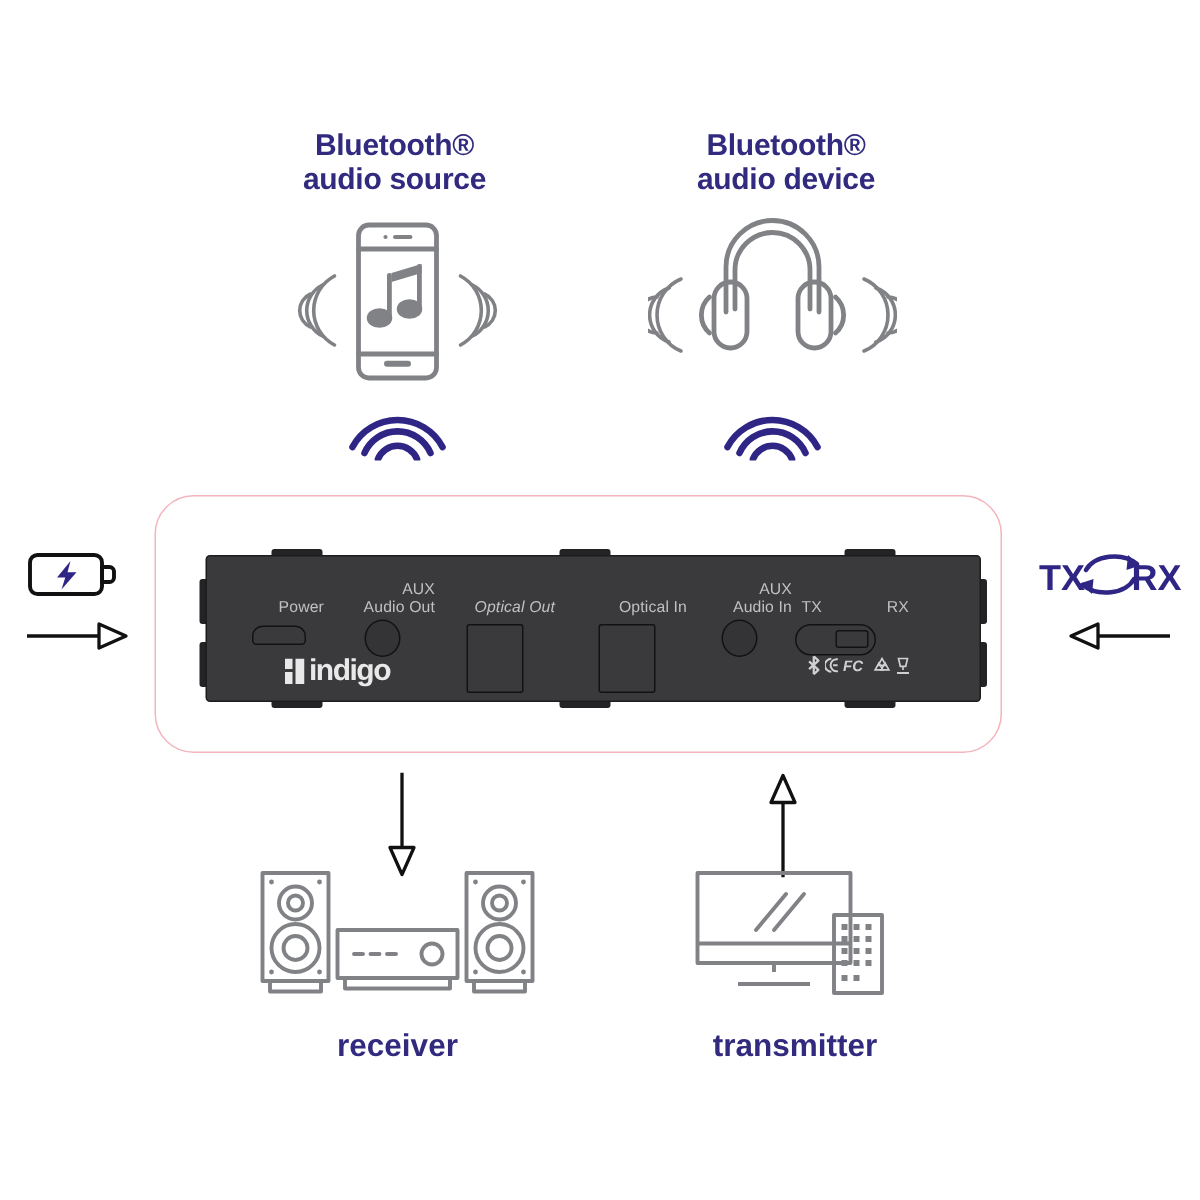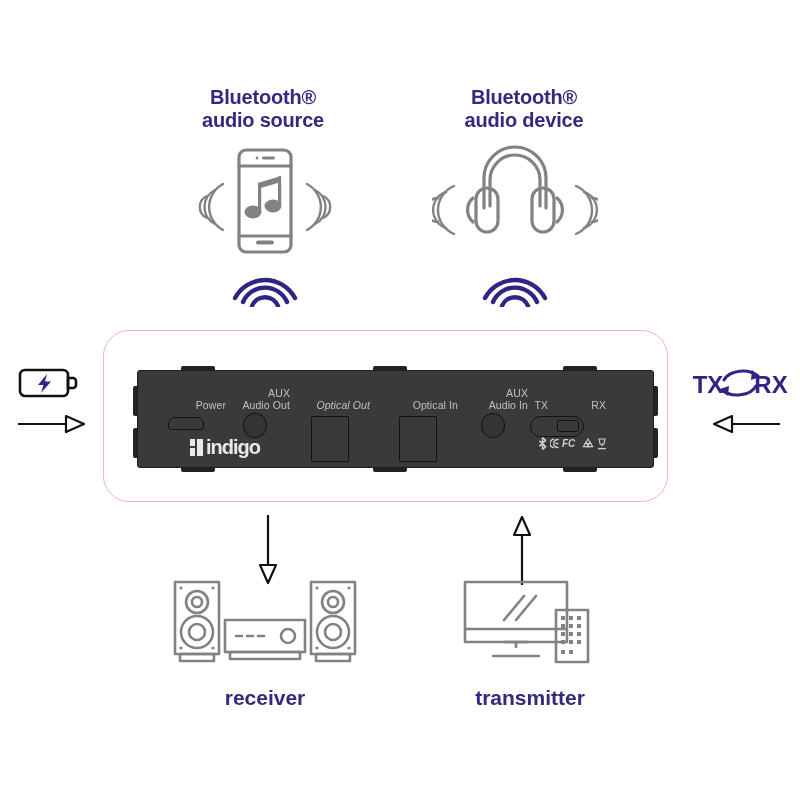--- a/index.html
+++ b/index.html
@@ -312,21 +312,21 @@
     <div class="tab bottom" style="left:48px;"></div>
     <div class="tab bottom" style="left:240px;"></div>
     <div class="tab bottom" style="left:430px;"></div>
     <div class="tab side" style="left:0px; top:20px;"></div>
     <div class="tab side" style="left:0px; top:62px;"></div>
     <div class="tab side" style="right:0px; top:20px;"></div>
     <div class="tab side" style="right:0px; top:62px;"></div>
 
     <div class="device-body">
 
-      <div class="port-label" style="left:28px; top:28px; width:60px;">Power</div>
+      <div class="port-label" style="left:18px; top:28px; width:60px;">Power</div>
       <div class="port usb" style="left:30px; top:46px;"></div>
 
       <div class="port-label" style="left:82px; top:16px; width:70px;">AUX
 Audio Out</div>
       <div class="port jack" style="left:105px; top:42px;"></div>
 
       <div class="port-label" style="left:152px; top:28px; width:80px;font-style:italic;">Optical Out</div>
       <div class="port optical" style="left:173px; top:45px;"></div>
 
       <div class="port-label" style="left:240px; top:28px; width:80px;">Optical In</div>

